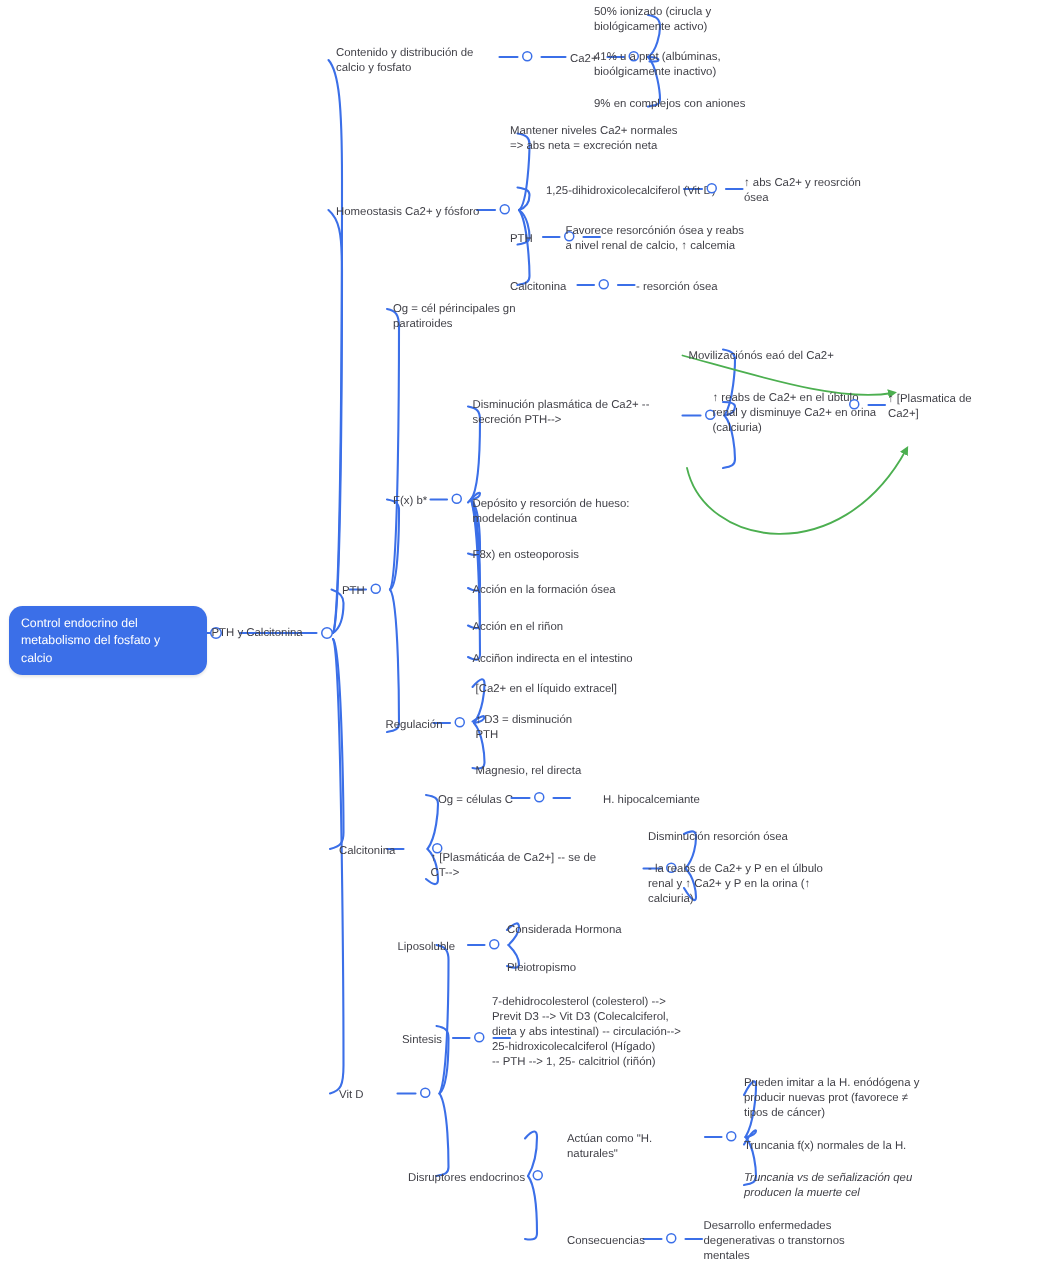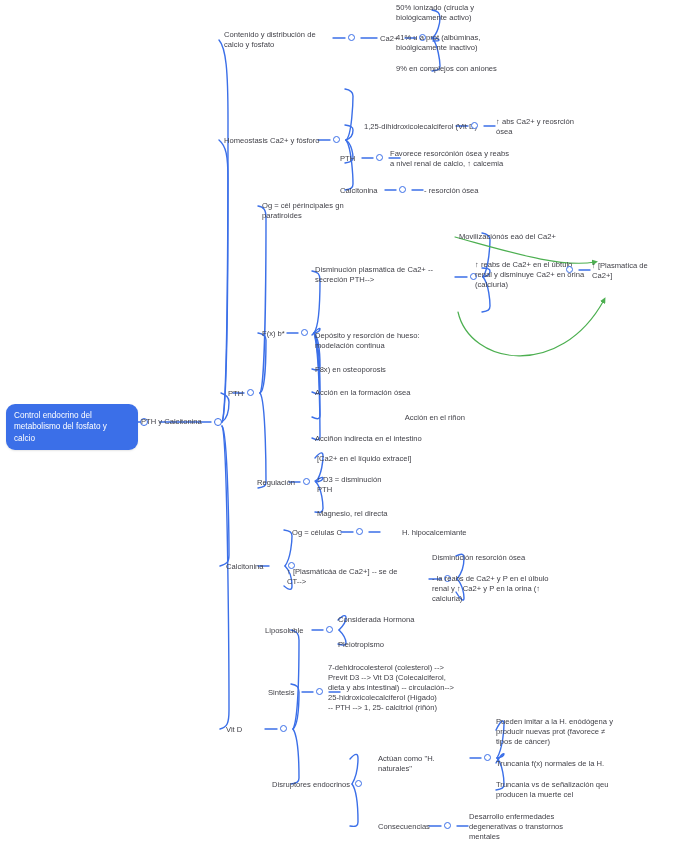--- a/index.html
+++ b/index.html
@@ -145,29 +145,31 @@
 
   <div class="node" style="left:396px;top:3px;width:120px;">50% ionizado (cirucla y
 biológicamente activo)</div>
   <div class="node" style="left:396px;top:33px;width:120px;">41% u a prot (albúminas,
 bioólgicamente inactivo)</div>
   <div class="node" style="left:396px;top:64px;width:140px;">9% en complejos con aniones</div>
 
   <div class="node" style="left:224px;top:136px;width:100px;">Homeostasis Ca2+ y fósforo</div>
   <div class="dot small" style="left:333px;top:136px;"></div>
 
+  <div class="node" style="left:340px;top:82px;width:150px;">Mantener niveles Ca2+ normales
+=&gt; abs neta = excreción neta</div>
 
   <div class="node" style="left:340px;top:122px;width:118px;margin-left:24px;">1,25-dihidroxicolecalciferol (Vit D)</div>
   <div class="dot small" style="left:471px;top:122px;"></div>
   <div class="node" style="left:496px;top:117px;width:98px;">↑  abs Ca2+ y reosrción
 ósea</div>
 
   <div class="node" style="left:340px;top:154px;width:24px;">PTH</div>
   <div class="dot small" style="left:376px;top:154px;"></div>
-  <div class="node" style="left:390px;top:149px;width:140px;">Favorece resorcónión ósea y reabs
+  <div class="node" style="left:377px;top:149px;width:140px;">Favorece resorcónión ósea y reabs
 a nivel renal de calcio, ↑  calcemia</div>
 
   <div class="node" style="left:340px;top:186px;width:48px;">Calcitonina</div>
   <div class="dot small" style="left:399px;top:186px;"></div>
   <div class="node" style="left:424px;top:186px;width:100px;">-  resorción ósea</div>
 
   <div class="node" style="left:228px;top:389px;width:20px;">PTH</div>
   <div class="dot small" style="left:247px;top:389px;"></div>
 
   <div class="node" style="left:262px;top:201px;width:110px;">Og = cél périncipales gn
@@ -184,21 +186,21 @@
 renal y disminuye Ca2+ en orina
 (calciuria)</div>
   <div class="dot small" style="left:566px;top:266px;"></div>
   <div class="node" style="left:592px;top:261px;width:100px;">↑  [Plasmatica de
 Ca2+]</div>
 
   <div class="node" style="left:315px;top:331px;width:150px;">Depósito y resorción de hueso:
 modelación continua</div>
   <div class="node" style="left:315px;top:365px;width:150px;">F8x) en osteoporosis</div>
   <div class="node" style="left:315px;top:388px;width:150px;">Acción en la formación ósea</div>
-  <div class="node" style="left:315px;top:413px;width:150px;text-align:right;">Acción en el riñon</div>
+  <div class="node" style="left:315px;top:413px;width:150px;">Acción en el riñon</div>
   <div class="node" style="left:315px;top:434px;width:160px;">Acciñon indirecta en el intestino</div>
 
   <div class="node" style="left:257px;top:478px;width:50px;">Regulación</div>
   <div class="dot small" style="left:303px;top:478px;"></div>
   <div class="node" style="left:317px;top:454px;width:150px;">[Ca2+ en el líquido extracel]</div>
   <div class="node" style="left:317px;top:475px;width:120px;">↑   D3 = disminución
 PTH</div>
   <div class="node" style="left:317px;top:509px;width:130px;">Magnesio, rel directa</div>
 
   <div class="node" style="left:226px;top:562px;width:56px;">Calcitonina</div>
@@ -234,21 +236,21 @@
 
   <div class="node" style="left:272px;top:780px;width:80px;">Disruptores endocrinos</div>
   <div class="dot small" style="left:355px;top:780px;"></div>
 
   <div class="node" style="left:378px;top:754px;width:92px;">Actúan como "H. naturales"</div>
   <div class="dot small" style="left:484px;top:754px;"></div>
   <div class="node" style="left:496px;top:717px;width:135px;">Pueden imitar a la H. enódógena y
 producir nuevas prot (favorece ≠
 tipos de cáncer)</div>
   <div class="node" style="left:496px;top:759px;width:140px;">Truncania f(x) normales de la H.</div>
-  <div class="node" style="left:496px;top:780px;width:135px;">Truncania vs de señalización qeu
+  <div class="node" style="left:496px;top:780px;width:135px;font-style:italic;">Truncania vs de señalización qeu
 producen la muerte cel</div>
 
   <div class="node" style="left:378px;top:822px;width:60px;">Consecuencias</div>
   <div class="dot small" style="left:444px;top:822px;"></div>
   <div class="node" style="left:469px;top:812px;width:130px;">Desarrollo enfermedades
 degenerativas o transtornos
 mentales</div>
 
 </div>
 

